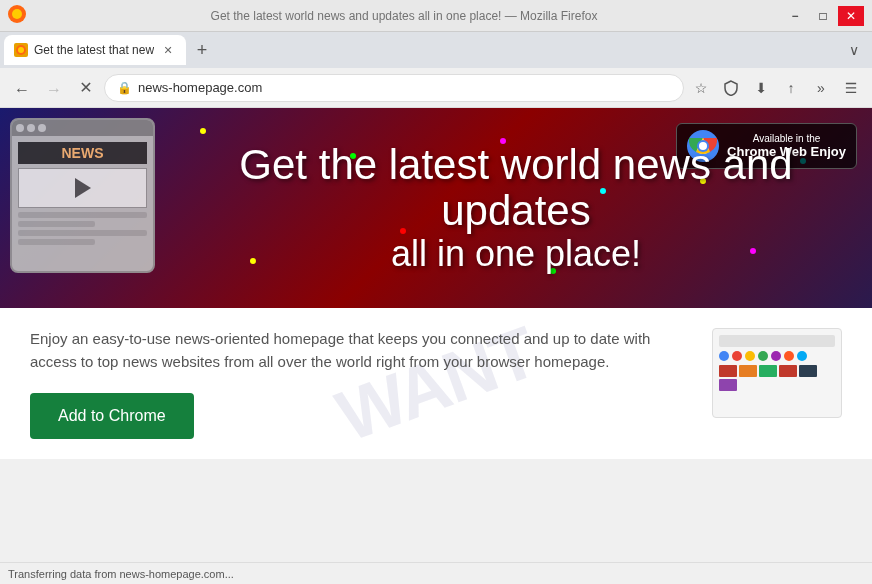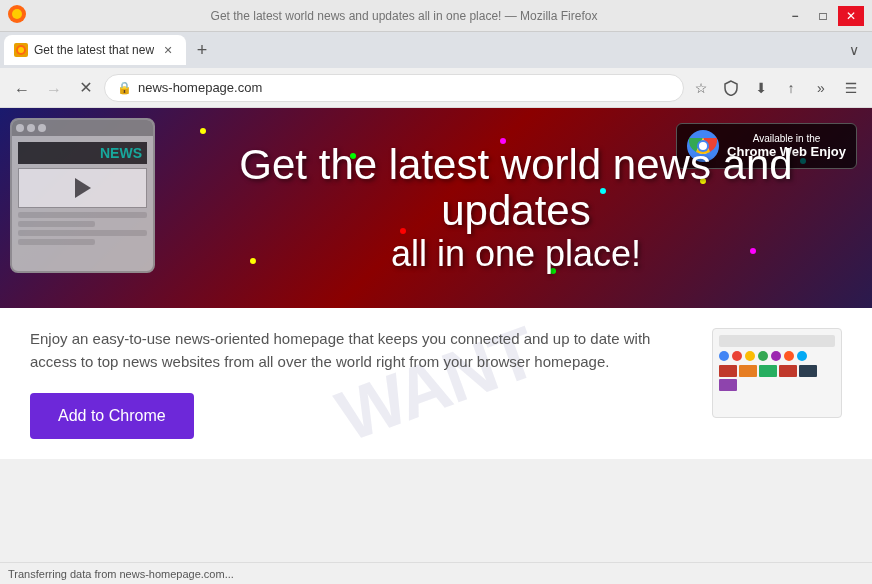--- a/index.html
+++ b/index.html
@@ -126,24 +126,24 @@
       opacity: 0.9;
     }
     .newspaper-header {
       background: #888;
       padding: 4px;
       display: flex; align-items: center; gap: 3px;
     }
     .newspaper-dot { width: 8px; height: 8px; border-radius: 50%; background: #ccc; }
     .newspaper-body { padding: 6px; }
     .news-title-box {
-      background: #333; color: #14b8a6;
+      background: #333; color: #fdba74;
       font-size: 14px; font-weight: bold;
       padding: 3px 5px; margin-bottom: 4px;
-      text-align: right;
+      text-align: center;
     }
     .news-play-area {
       background: #eee; border: 1px solid #999;
       height: 40px; display: flex; align-items: center; justify-content: center;
       margin-bottom: 4px;
     }
     .play-btn-icon {
       width: 0; height: 0;
       border-top: 10px solid transparent;
       border-bottom: 10px solid transparent;
@@ -207,21 +207,21 @@
     .content-row {
       display: flex; gap: 32px; align-items: flex-start;
       position: relative; z-index: 2;
     }
     .content-text { flex: 1; }
     .content-desc {
       font-size: 15px; color: #555; line-height: 1.5;
       margin-bottom: 20px;
     }
     .add-chrome-btn {
-      background: #6d28d9;
+      background: #15803d;
       color: white;
       border: none;
       border-radius: 4px;
       padding: 14px 28px;
       font-size: 16px;
       cursor: pointer;
       font-weight: 500;
     }
 
     

